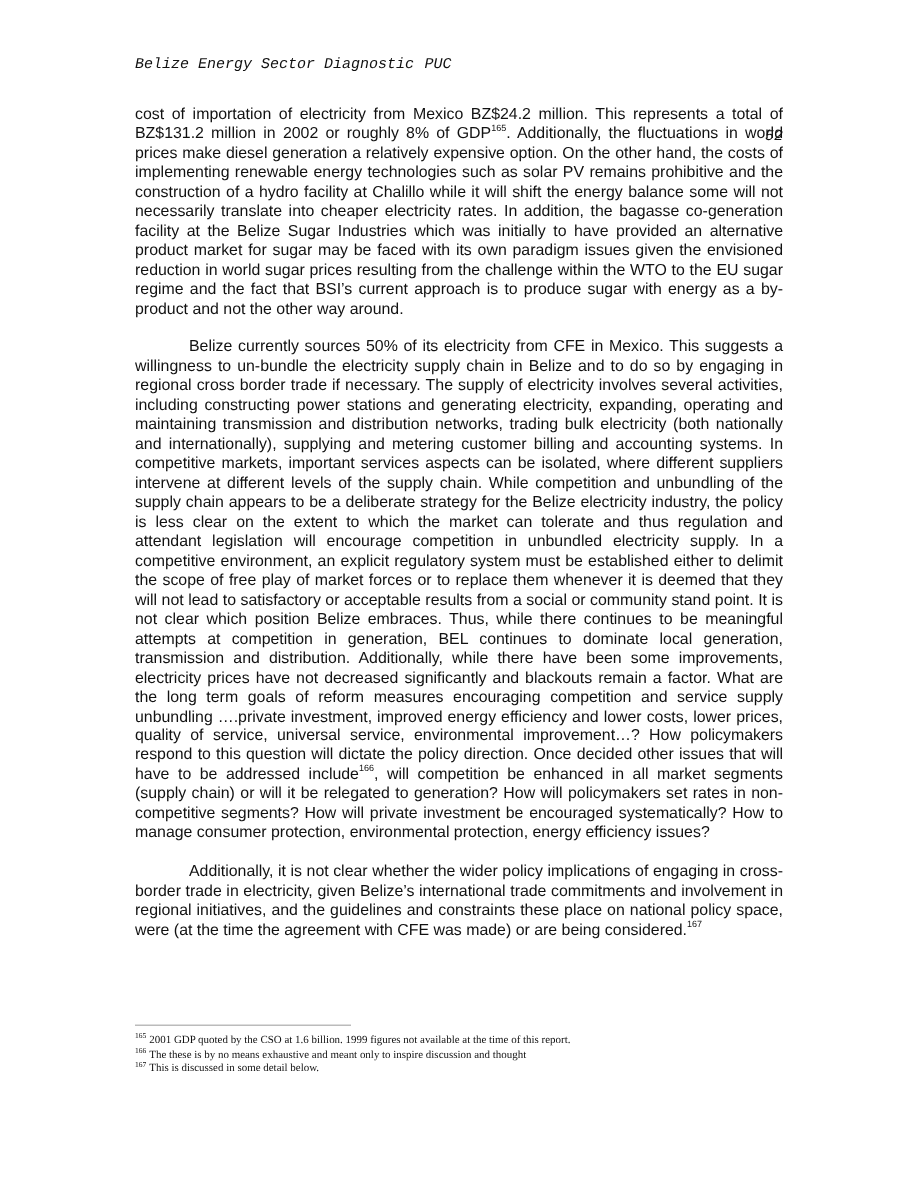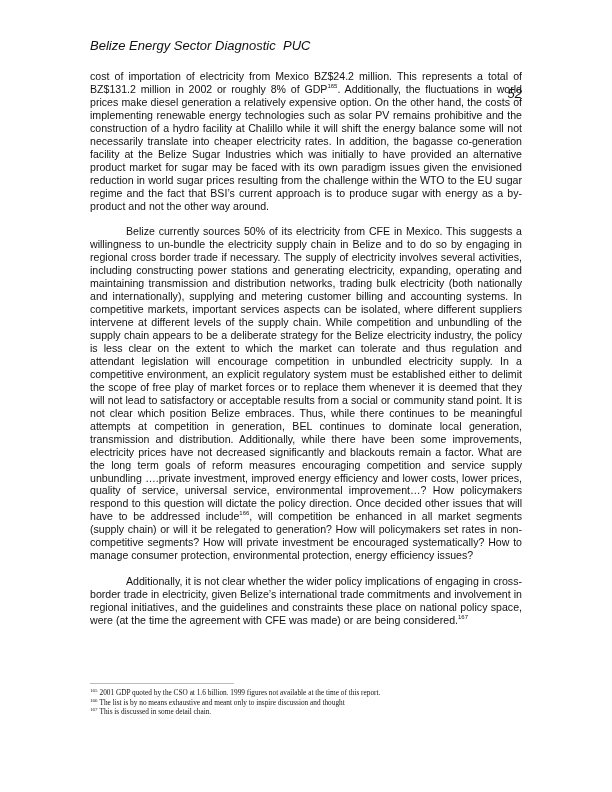--- a/index.html
+++ b/index.html
@@ -1,19 +1,19 @@
 <!DOCTYPE html>
 <html><head>
   <meta charset="utf-8">
   <style>
     html, body { margin: 0; padding: 0; background: #ffffff; }
     body { width: 612px; height: 792px; position: relative; overflow: hidden; color: #111; }
     .header {
       position: absolute; top: 38px; left: 90px; width: 432px; height: 14px;
-      font-family: Liberation Sans, sans-serif; font-style: italic; font-size: 13px;
+      font-family: Liberation Mono, monospace; font-style: italic; font-size: 10px;
     }
     .header .left { position: absolute; left: 0; top: 0; }
     .header .center { position: absolute; left: 193px; top: 0; }
     .header .right { position: absolute; right: 0; top: 0; font-style: italic; margin-top: 48px; }
     .body-text {
       position: absolute; left: 90px; top: 70px; width: 432px;
       font-family: "Liberation Sans", sans-serif; font-size: 10.6px; line-height: 12.95px;
       text-align: justify;
     }
     .body-text p { margin: 0; }
@@ -49,15 +49,15 @@
   </p>
   <p class="indent">
     <span>Additionally, it is not clear whether the wider policy implications of engaging in cross-border trade in electricity, given Belize’s international trade commitments and involvement in regional initiatives, and the guidelines and constraints these place on national policy space, were (at the time the agreement with CFE was made) or are being considered.</span><sup>167</sup>
   </p>
 </div>
 
 <div class="rule"></div>
 
 <div class="footnotes">
   <div><sup>165</sup><span>2001 GDP quoted by the CSO at 1.6 billion. 1999 figures not available at the time of this report.</span></div>
-  <div><sup>166</sup><span>The list is by no means exhaustive and meant only to inspire discussion and thought</span></div>
-  <div><sup>167</sup><span>This is discussed in some detail chain.</span></div>
+  <div><sup>166</sup><span>The these is by no means exhaustive and meant only to inspire discussion and thought</span></div>
+  <div><sup>167</sup><span>This is discussed in some detail below.</span></div>
 </div>
 
 </body></html>

